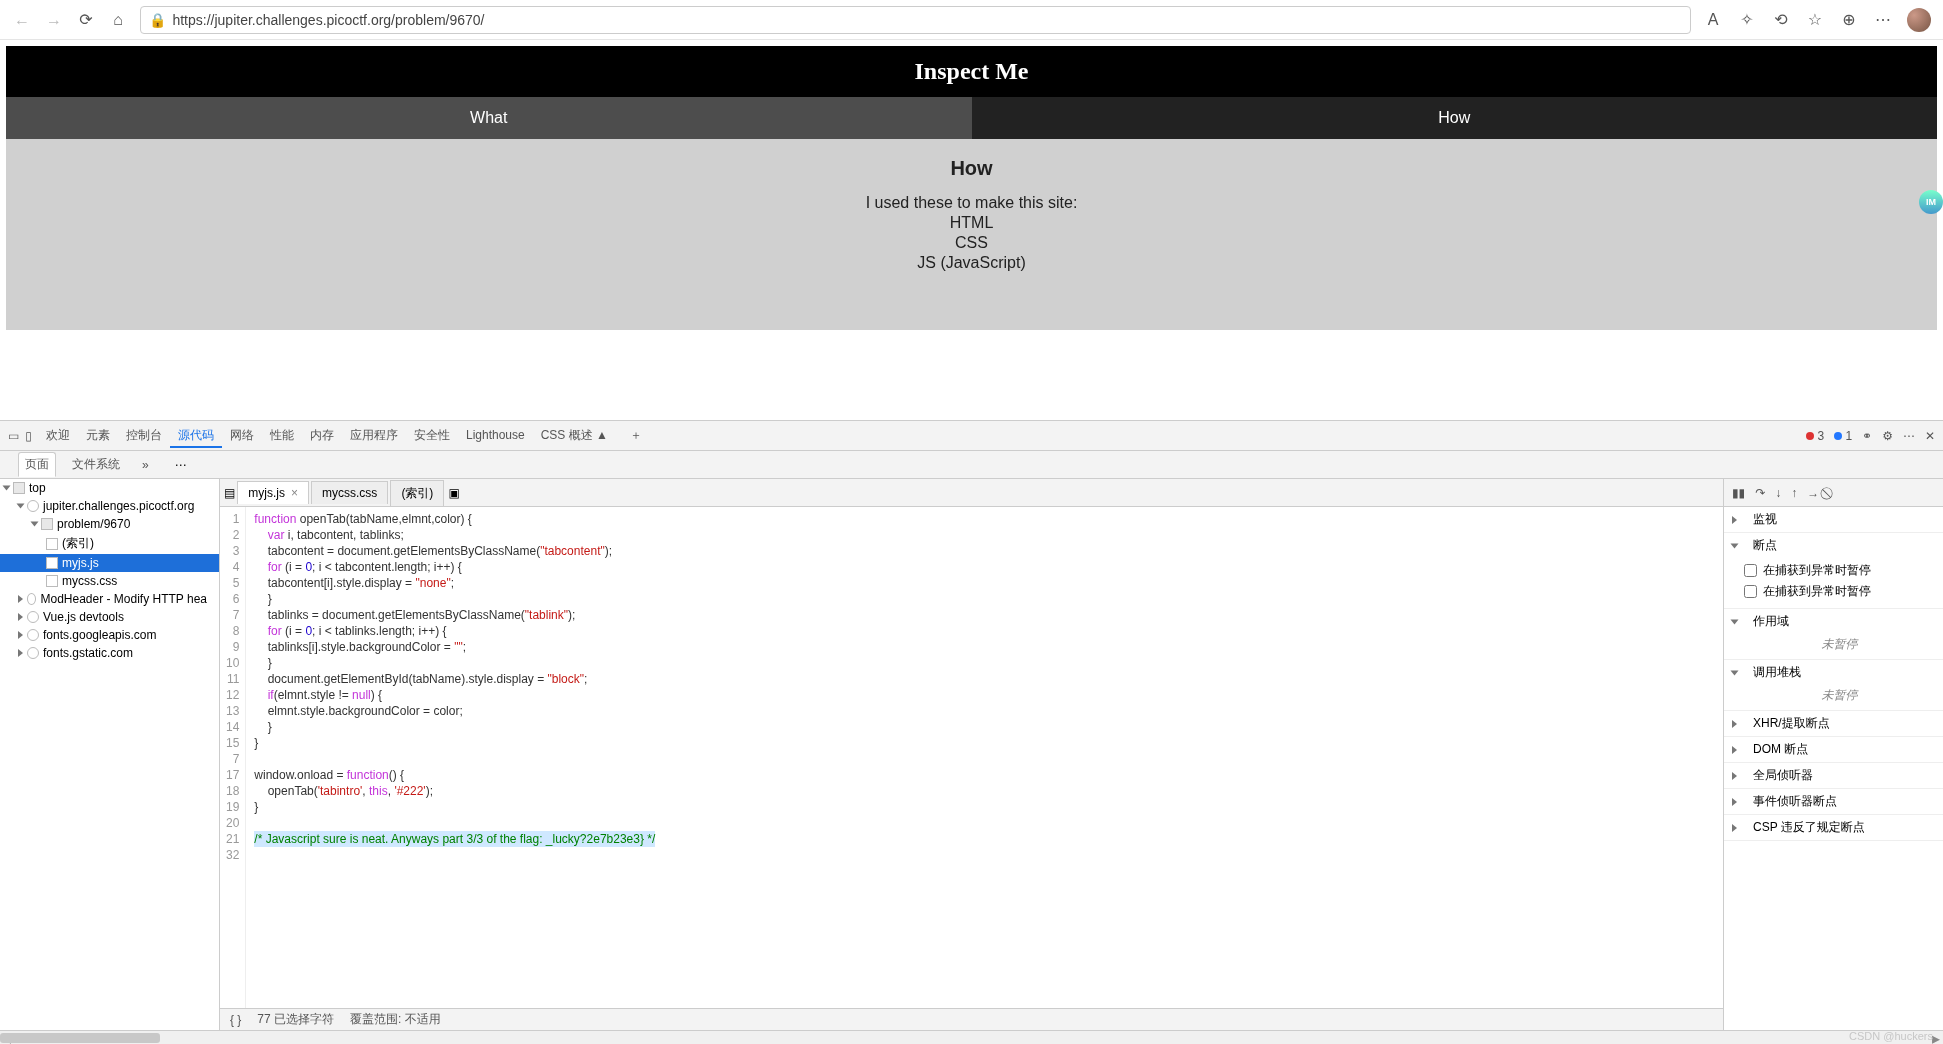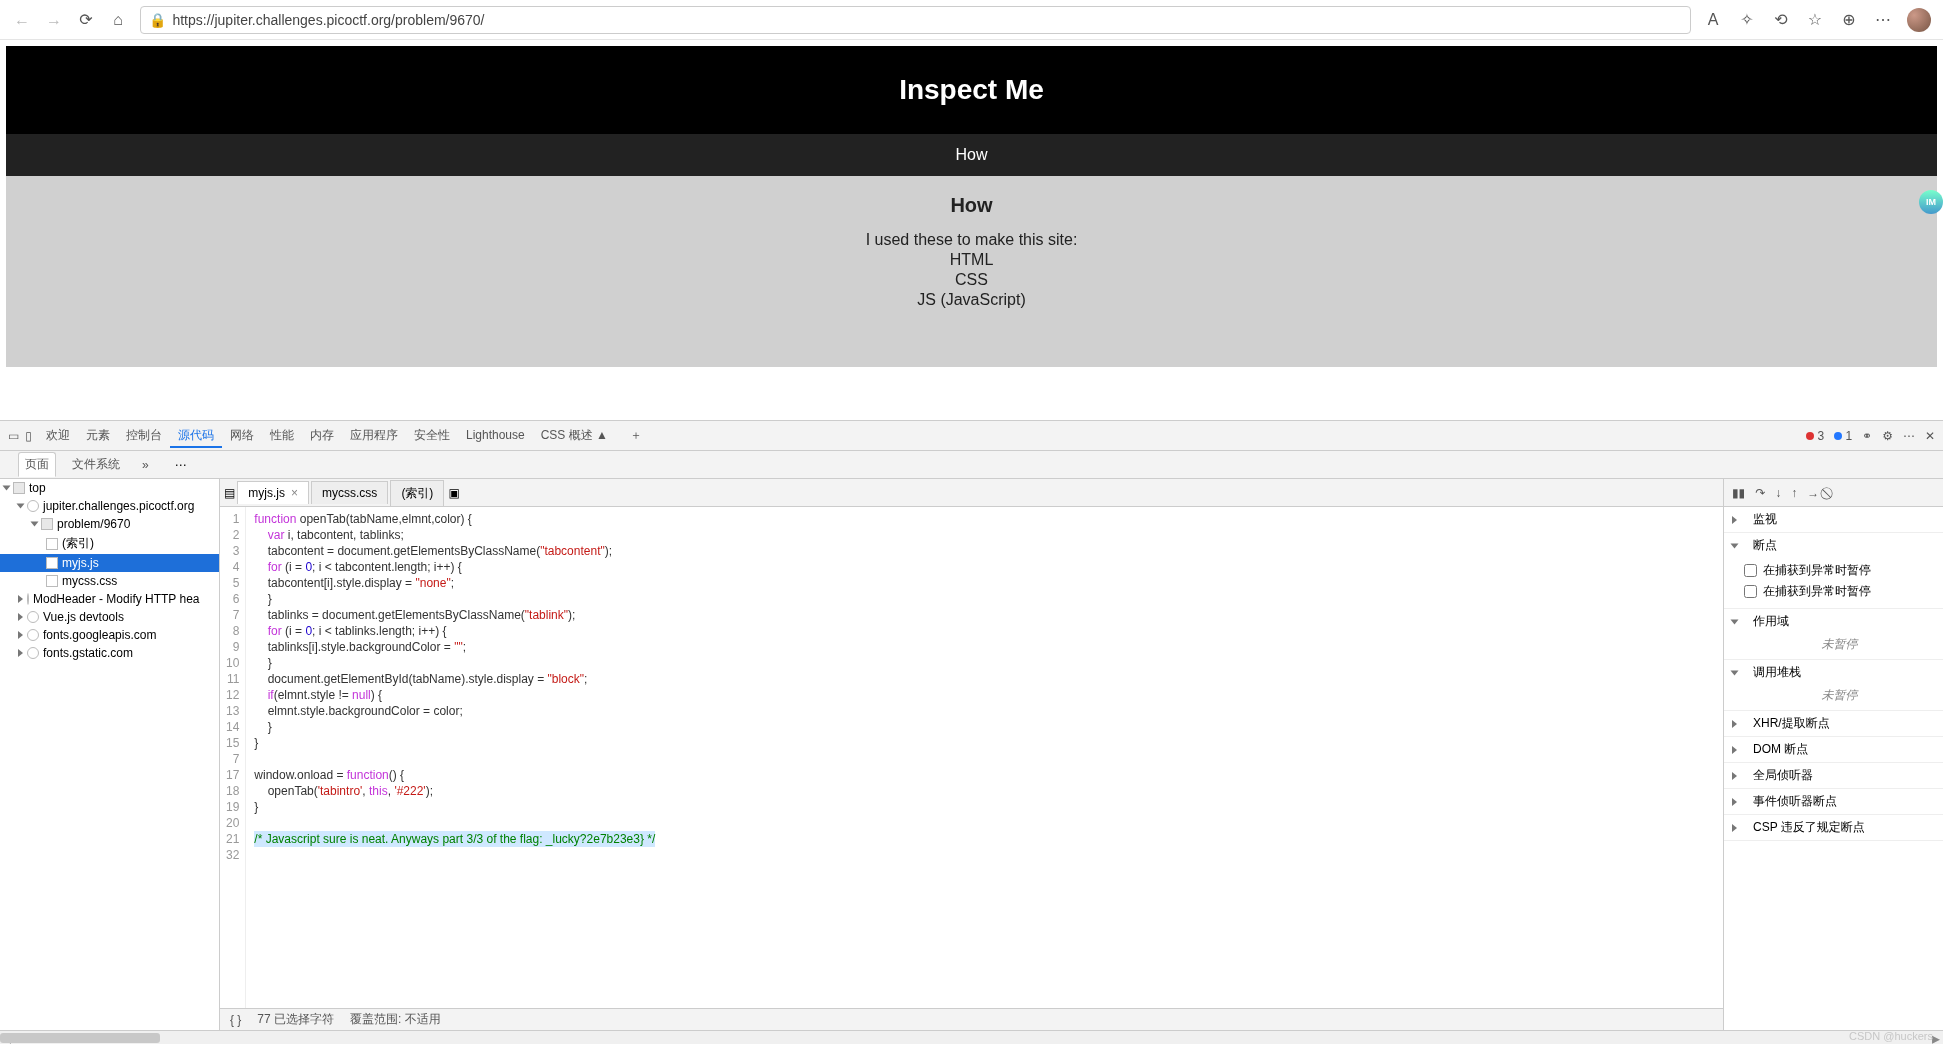--- a/index.html
+++ b/index.html
@@ -12,21 +12,21 @@
 .chrome-bar .ico.disabled { color:#bbb; cursor:default; }
 .url-bar { flex:1; display:flex; align-items:center; gap:6px; height:28px; border:1px solid #ccc; border-radius:4px; padding:0 8px; font-size:14px; color:#444; }
 .url-bar .lock { color:#777; }
 .url-text { flex:1; }
 .chrome-right { display:flex; align-items:center; gap:14px; }
 .avatar { width:24px; height:24px; border-radius:50%; background:radial-gradient(circle at 30% 30%,#c98, #754); }
 
 
 .page-pane { position:relative; background:#fff; }
 .page-inner { margin:6px 6px 0 6px; background:#d0d0d0; }
-.hero { background:#000; color:#fff; text-align:center; padding:28px 0; font-size:28px; font-weight:700; }
+.hero { background:#000; color:#fff; text-align:center; padding:12px 0; font-size:24px; font-weight:700;font-family:Liberation Serif, serif; }
 .tabs { display:flex; }
 .tab { flex:1; text-align:center; padding:12px 0; font-size:16px; cursor:pointer; }
 .tab.active { background:#4d4d4d; color:#fff; }
 .tab.inactive { background:#222; color:#fff; }
 .content { text-align:center; padding:18px 0 56px 0; color:#222; font-size:16px; }
 .content h2 { font-size:20px; margin-bottom:14px; font-weight:700; }
 .content p { margin:2px 0; }
 .float-badge { position:absolute; right:0; top:150px; width:24px; height:24px; border-radius:50%; background:linear-gradient(#7fc,#49c); display:flex; align-items:center; justify-content:center; color:#fff; font-size:9px; font-weight:700; }
 
 
@@ -38,21 +38,21 @@
 .dt-status { display:flex; align-items:center; gap:10px; }
 .dot { width:8px;height:8px;border-radius:50%; display:inline-block; }
 .dot.red{background:#d33;} .dot.blue{background:#27f;}
 .dt-sub { height:28px; display:flex; align-items:center; gap:10px; padding:0 18px; font-size:12px; background:#f3f3f3; border-bottom:1px solid #ccc; }
 .dt-sub .subbtn { padding:3px 6px; cursor:pointer; color:#555;}
 .dt-sub .subbtn.active { background:#fff; border:1px solid #ccc; border-bottom:1px solid #fff; border-radius:3px 3px 0 0;}
 .dt-body { flex:1; display:flex; min-height:0; }
 
 
 .filetree { width:220px; border-right:1px solid #ccc; background:#fff; font-size:12px; overflow:auto; }
-.ft-row { display:flex; align-items:center; gap:4px; padding:2px 20px; cursor:pointer; white-space:nowrap; }
+.ft-row { display:flex; align-items:center; gap:4px; padding:2px 12px; cursor:pointer; white-space:nowrap; }
 .ft-row.sel { background:#1e6fd9; color:#fff;}
 .indent-0{padding-left:4px;} .indent-1{padding-left:18px;} .indent-2{padding-left:32px;} .indent-3{padding-left:46px;}
 .tri{display:inline-block;width:0;height:0;border-left:5px solid #777;border-top:4px solid transparent;border-bottom:4px solid transparent;}
 .tri.open{transform:rotate(90deg);}
 .ficon{display:inline-block;width:12px;height:12px;}
 .ficon.folder{background:#e8e8e8;border:1px solid #bbb;}
 .ficon.file{background:#fff;border:1px solid #bbb;}
 .ficon.cloud{border:1px solid #bbb;border-radius:50%;background:#fff;}
 
 
@@ -106,20 +106,21 @@
     <span class="ico">⊕</span>
     <span class="ico">⋯</span>
     <div class="avatar"></div>
   </div>
 </div>
 
 <div class="page-pane" style="height:380px;">
   <div class="page-inner">
     <div class="hero">Inspect Me</div>
     <div class="tabs">
+      <div class="tab active">What</div>
       <div class="tab inactive">How</div>
     </div>
     <div class="content">
       <h2>How</h2>
       <p>I used these to make this site:</p>
       <p>HTML</p>
       <p>CSS</p>
       <p>JS (JavaScript)</p>
     </div>
   </div>

